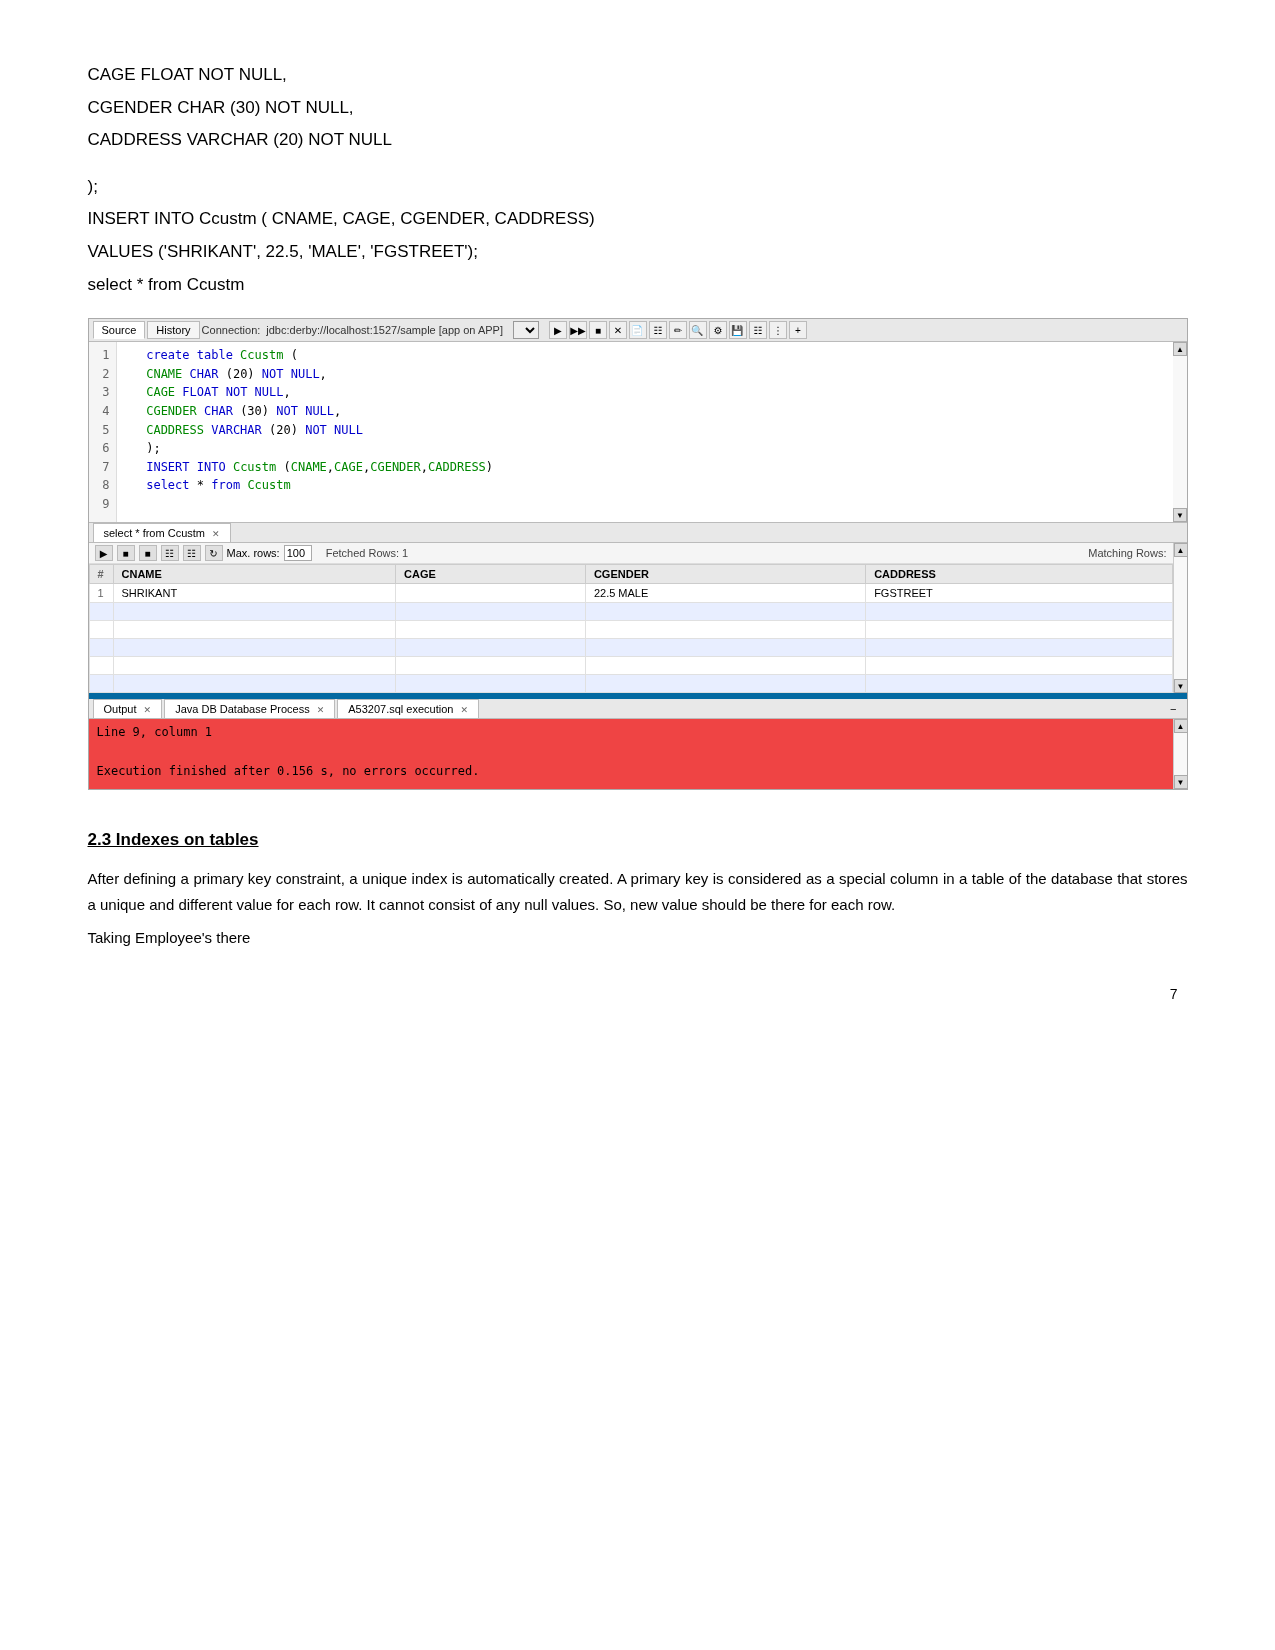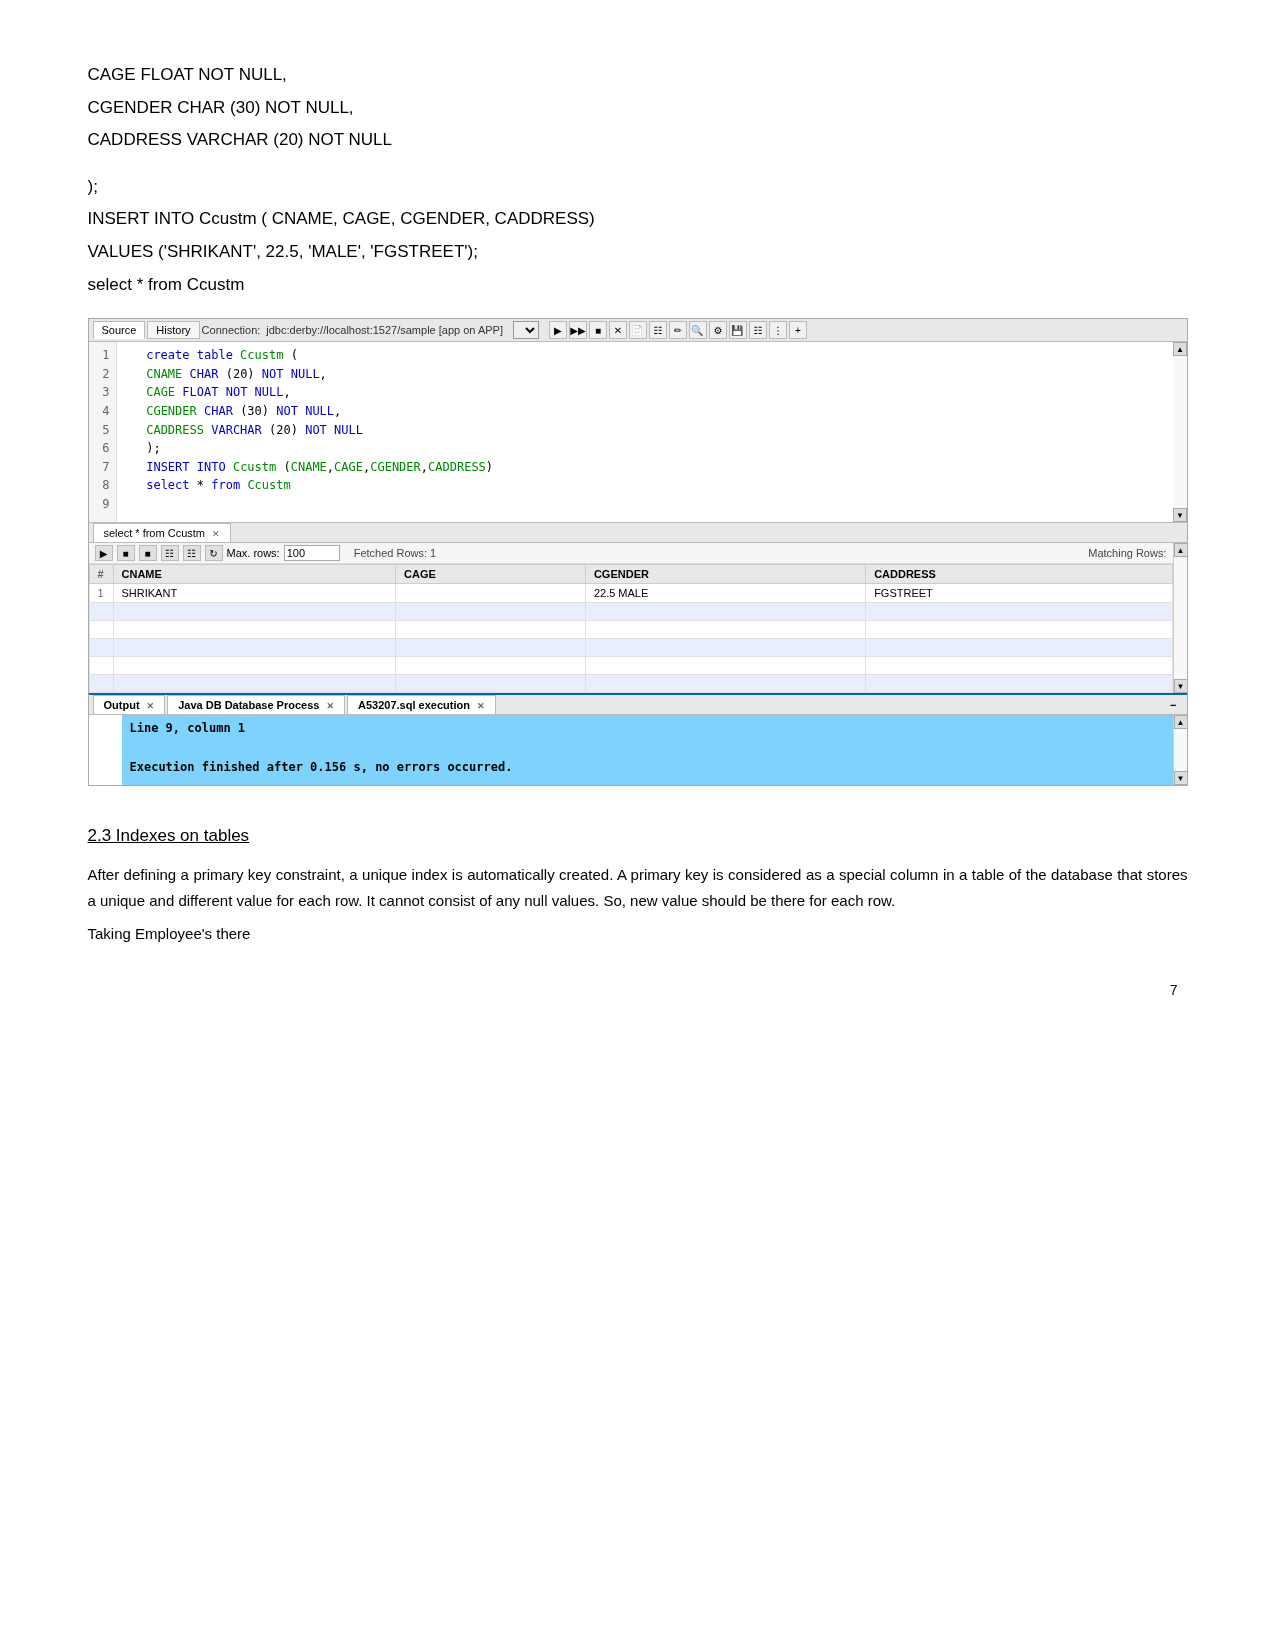--- a/index.html
+++ b/index.html
@@ -196,21 +196,21 @@
       background: #e0e0e0;
       border: 1px solid #bbb;
       cursor: pointer;
     }
 
     .max-rows-label {
       font-size: 11px;
     }
 
     .max-rows-input {
-      width: 56px;
+      width: 28px;
       font-size: 11px;
       border: 1px solid #aaa;
       padding: 1px 2px;
     }
 
     .fetched-rows {
       font-size: 11px;
       color: #444;
       margin-left: 10px;
     }
@@ -261,22 +261,21 @@
       background: #f0f4ff;
       height: 18px;
     }
 
     .results-table .empty-row:nth-child(even) td {
       background: #e8eeff;
     }
 
     
     .output-panel {
-      border-top: 2px solid #0369a1;
-      font-weight: bold;
+      border-top: 6px solid #0369a1;
     }
 
     .output-tabs {
       background: #e8e8e8;
       border-bottom: 1px solid #bbb;
       display: flex;
       align-items: center;
       padding: 0 4px;
     }
 
@@ -297,33 +296,32 @@
     }
 
     .output-minimize {
       margin-left: auto;
       font-size: 11px;
       cursor: pointer;
       padding: 2px 6px;
     }
 
     .output-content {
-      background: #7dd3fc;
+      background: #ef4444;
       padding: 4px 8px;
       font-family: monospace;
       font-size: 12px;
       min-height: 70px;
       line-height: 1.6;
-      margin-left: 33px;
     }
 
     
     .section-heading {
       font-size: 17px;
-      font-weight: normal;
+      font-weight: bold;
       text-decoration: underline;
       margin-top: 40px;
       margin-bottom: 16px;
     }
 
     .section-paragraph {
       font-size: 15px;
       line-height: 1.75;
       text-align: justify;
       margin-bottom: 10px;

